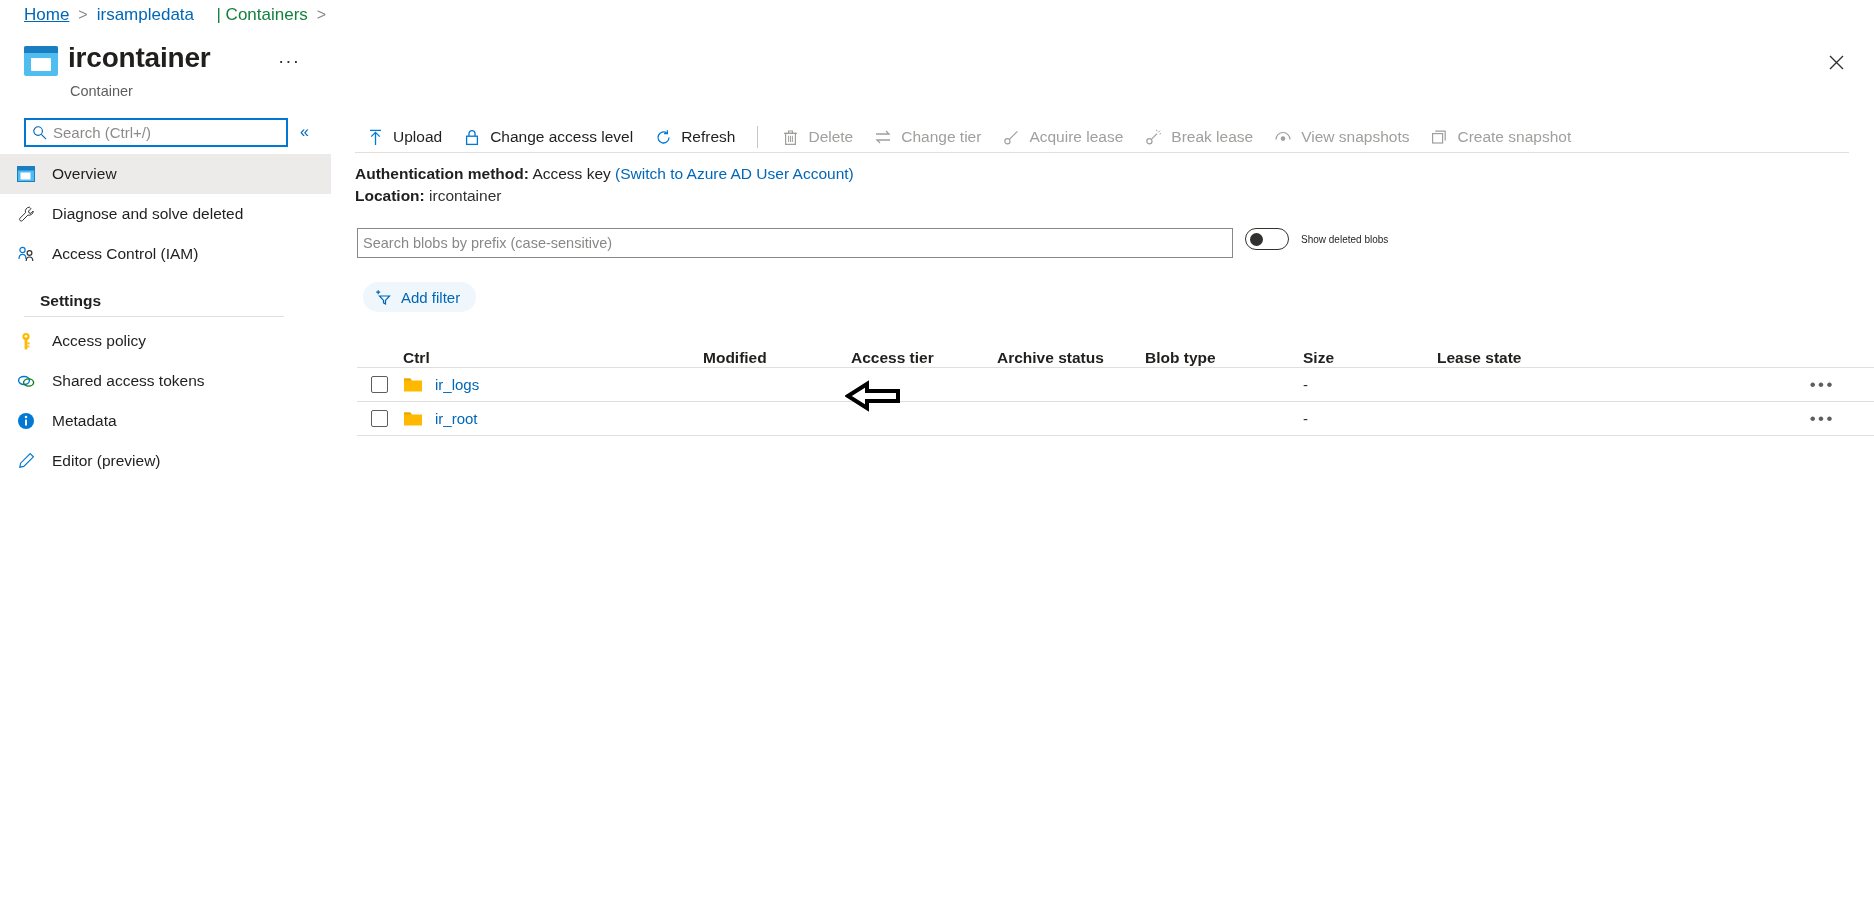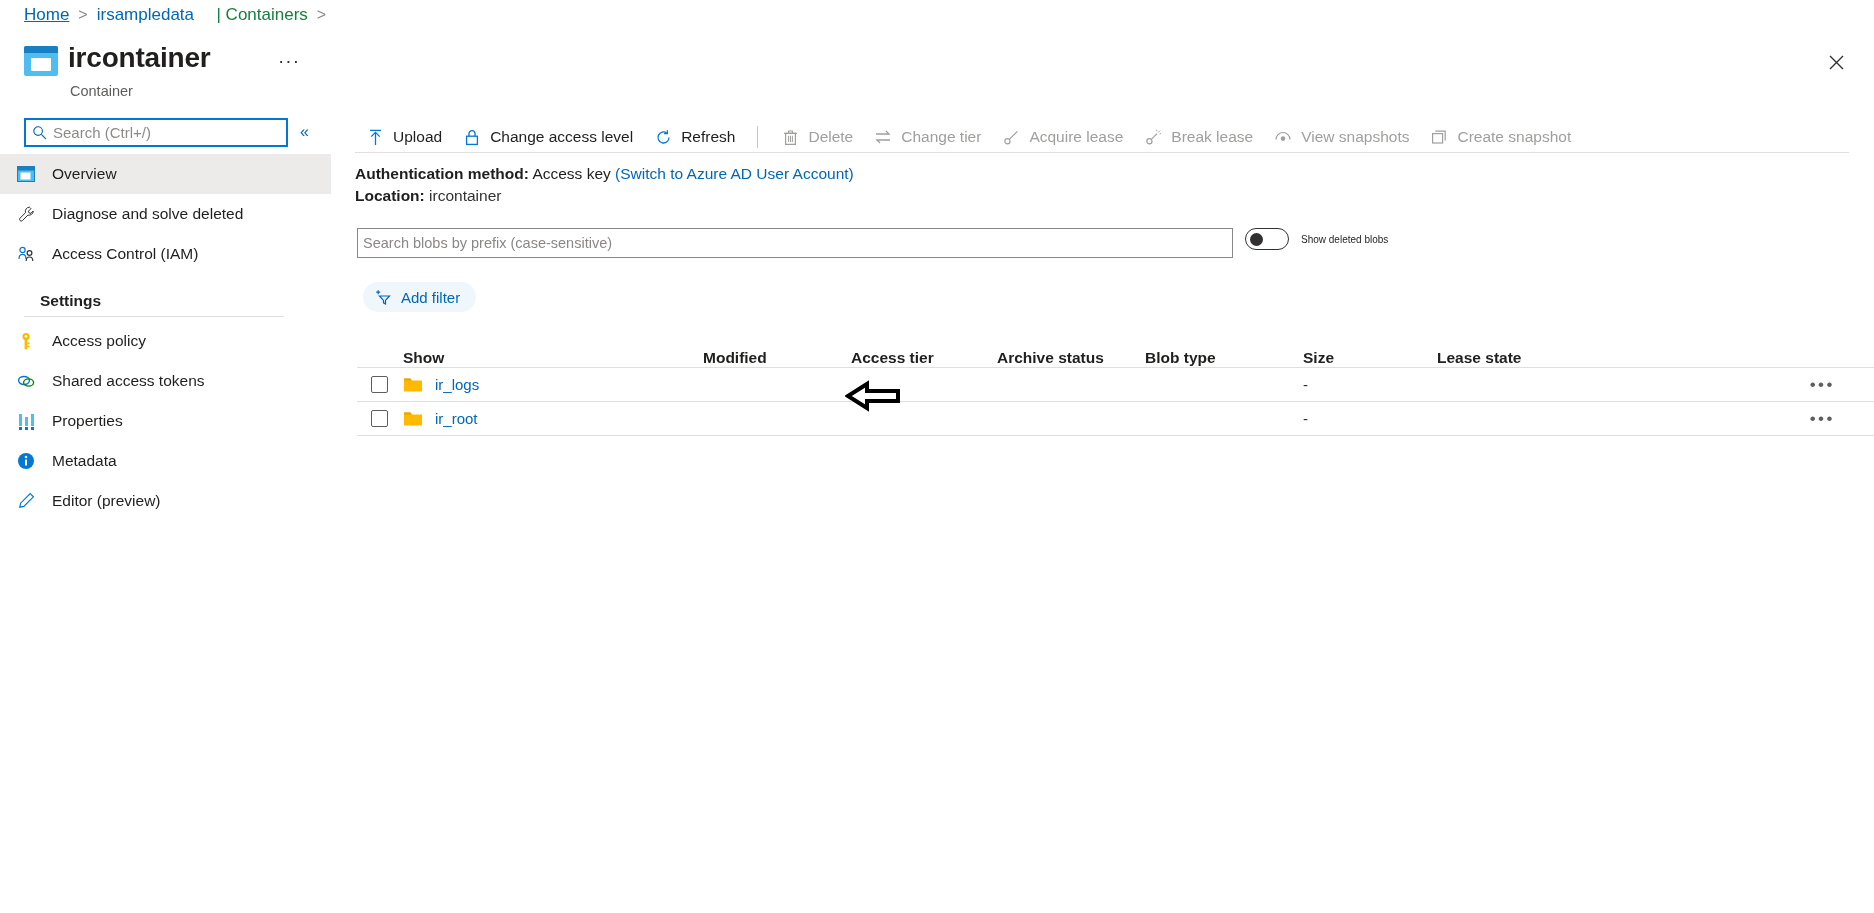--- a/index.html
+++ b/index.html
@@ -272,33 +272,20 @@
       <div class="nav-item">
         <span class="nav-ico">
           <svg width="19" height="14" viewBox="0 0 19 14">
             <ellipse cx="7" cy="6.5" rx="5.4" ry="4" fill="none" stroke="#0078d4" stroke-width="1.4"></ellipse>
             <ellipse cx="11.6" cy="8.5" rx="5" ry="3.6" fill="none" stroke="#107c10" stroke-width="1.4"></ellipse>
           </svg>
         </span>
         <span class="nav-label">Shared access tokens</span>
       </div>
 
-      <div class="nav-item">
-        <span class="nav-ico">
-          <svg width="17" height="17" viewBox="0 0 17 17">
-            <rect x="1" y="1" width="3" height="12" fill="#50bdf0"></rect>
-              <rect x="1" y="14" width="3" height="3" fill="#0078d4"></rect>
-            <rect x="7" y="4" width="3" height="9" fill="#50bdf0"></rect>
-              <rect x="7" y="14" width="3" height="3" fill="#0078d4"></rect>
-            <rect x="13" y="1" width="3" height="12" fill="#50bdf0"></rect>
-              <rect x="13" y="14" width="3" height="3" fill="#0078d4"></rect>
-          </svg>
-        </span>
-        <span class="nav-label">Properties</span>
-      </div>
 
       <div class="nav-item">
         <span class="nav-ico">
           <svg width="18" height="18" viewBox="0 0 18 18">
             <circle cx="9" cy="9" r="8" fill="#0078d4"></circle>
             <rect x="8" y="7.4" width="2" height="6.2" fill="#fff" rx="0.6"></rect>
             <circle cx="9" cy="4.9" r="1.25" fill="#fff"></circle>
           </svg>
         </span>
         <span class="nav-label">Metadata</span>
@@ -445,21 +432,21 @@
             <path d="M4.5 8h10l-4 4.4v3.6l-2-1.1v-2.5z" fill="none" stroke="#0067b8" stroke-width="1.2"></path>
             <path d="M3.2 2.2v4M1.2 4.2h4" stroke="#0067b8" stroke-width="1.2"></path>
           </svg>
         </span>
         <span>Add filter</span>
       </div>
 
       <div class="tbl">
         <div class="tbl-head">
           <div class="c-check"></div>
-          <div class="c-name">Show</div>
+          <div class="c-name">Ctrl</div>
           <div class="c-mod">Modified</div>
           <div class="c-tier">Access tier</div>
           <div class="c-arch">Archive status</div>
           <div class="c-blob">Blob type</div>
           <div class="c-size">Size</div>
           <div class="c-lease">Lease state</div>
           <div class="c-menu"></div>
         </div>
 
         <div class="tbl-row" style="position:relative;">

